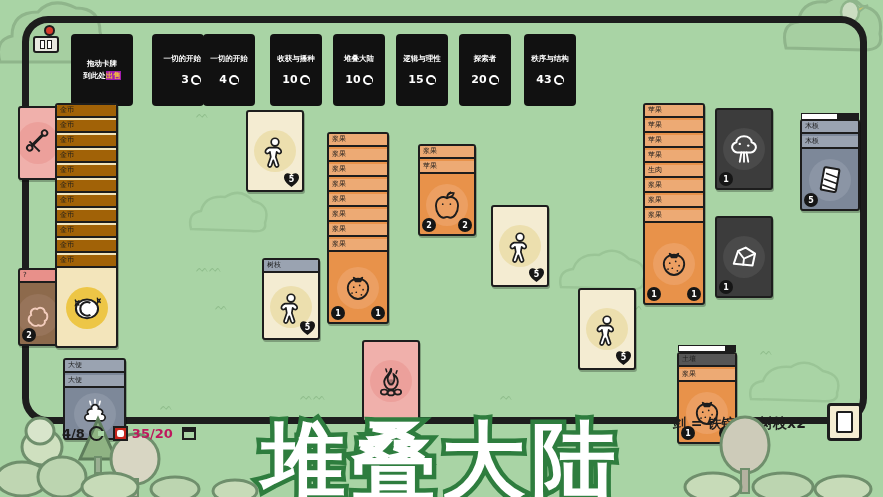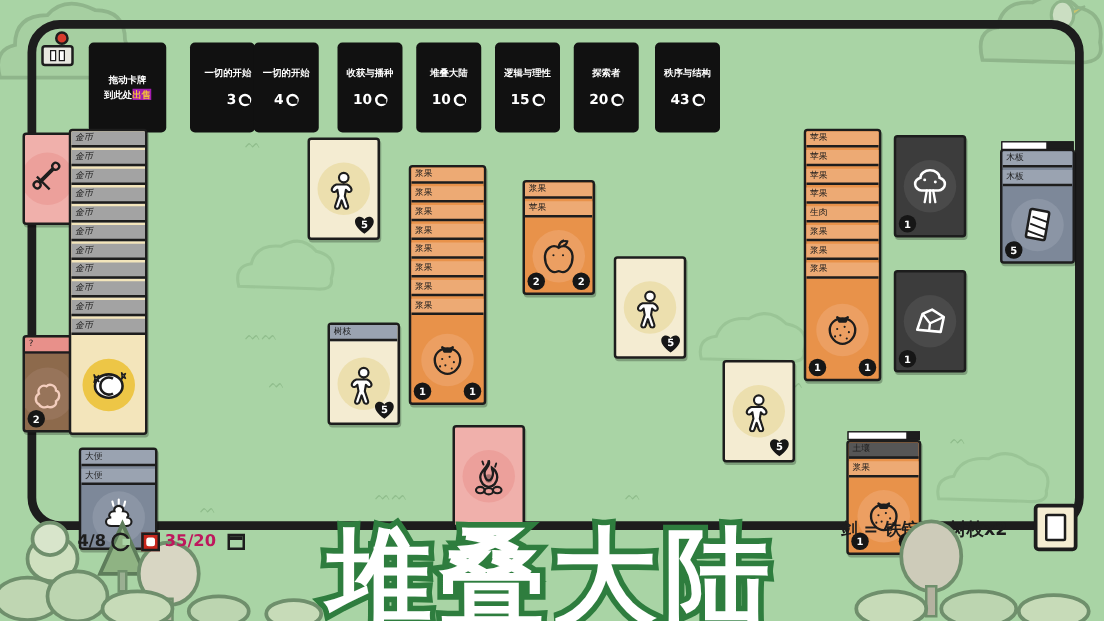--- a/index.html
+++ b/index.html
@@ -60,21 +60,21 @@
   .heart span { position:relative; z-index:2; margin-top:-2px; }
 
   
   .t-food   { background:#e8924a;text-decoration:underline; }
   .t-food   .stackrow { background:#edaa74; }
   .t-food   .art { background:#ec9f62; }
   .t-paper  { background:#f4ecd2; }
   .t-paper  .stackrow { background:#e8dcab; }
   .t-paper  .art { background:#ecdfae; }
   .t-gold   { background:#f3e5bb; }
-  .t-gold   .stackrow { background:#a3a3a3;font-style:italic; }
+  .t-gold   .stackrow { background:#a16207; }
   .t-gold   .art { background:#edc646; }
   .t-dark   { background:#3c3c3c; }
   .t-dark   .art { background:#4a4a4a; }
   .t-stone  { background:#7d8899; }
   .t-stone  .stackrow { background:#9aa3b1; color:#1d1d1d; }
   .t-stone  .art { background:#8b95a5; }
   .t-pink   { background:#f0b0ab; }
   .t-pink   .art { background:#eca09b; }
   .t-brown  { background:#8d6a4c; }
   .t-brown  .stackrow { background:#a07f5f; }

